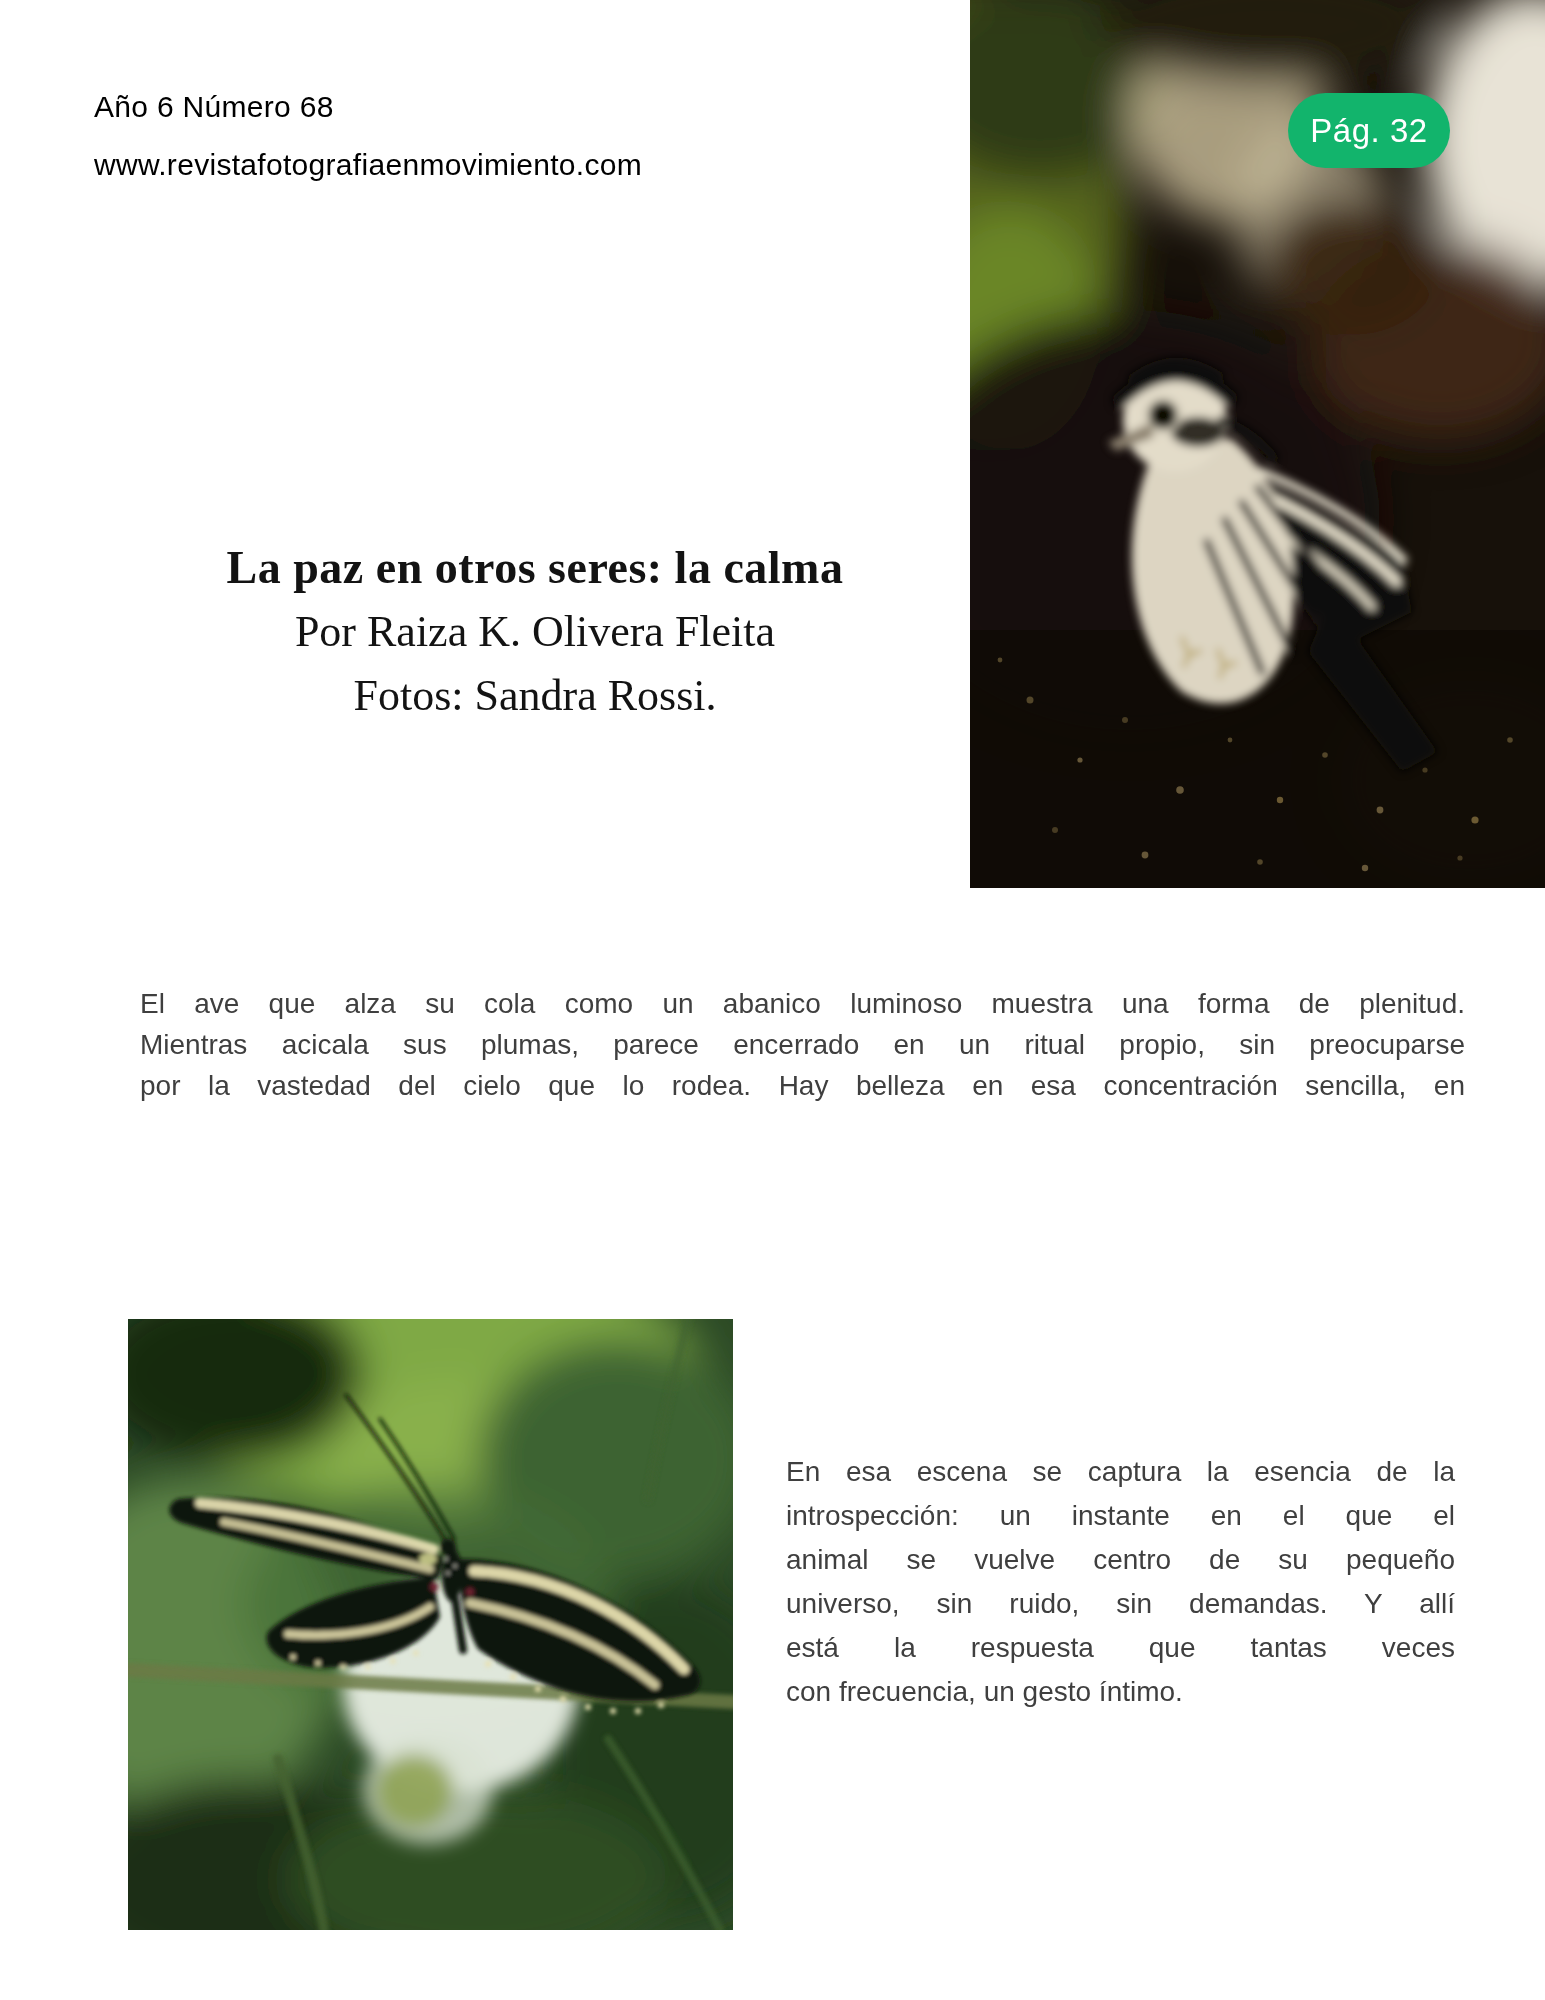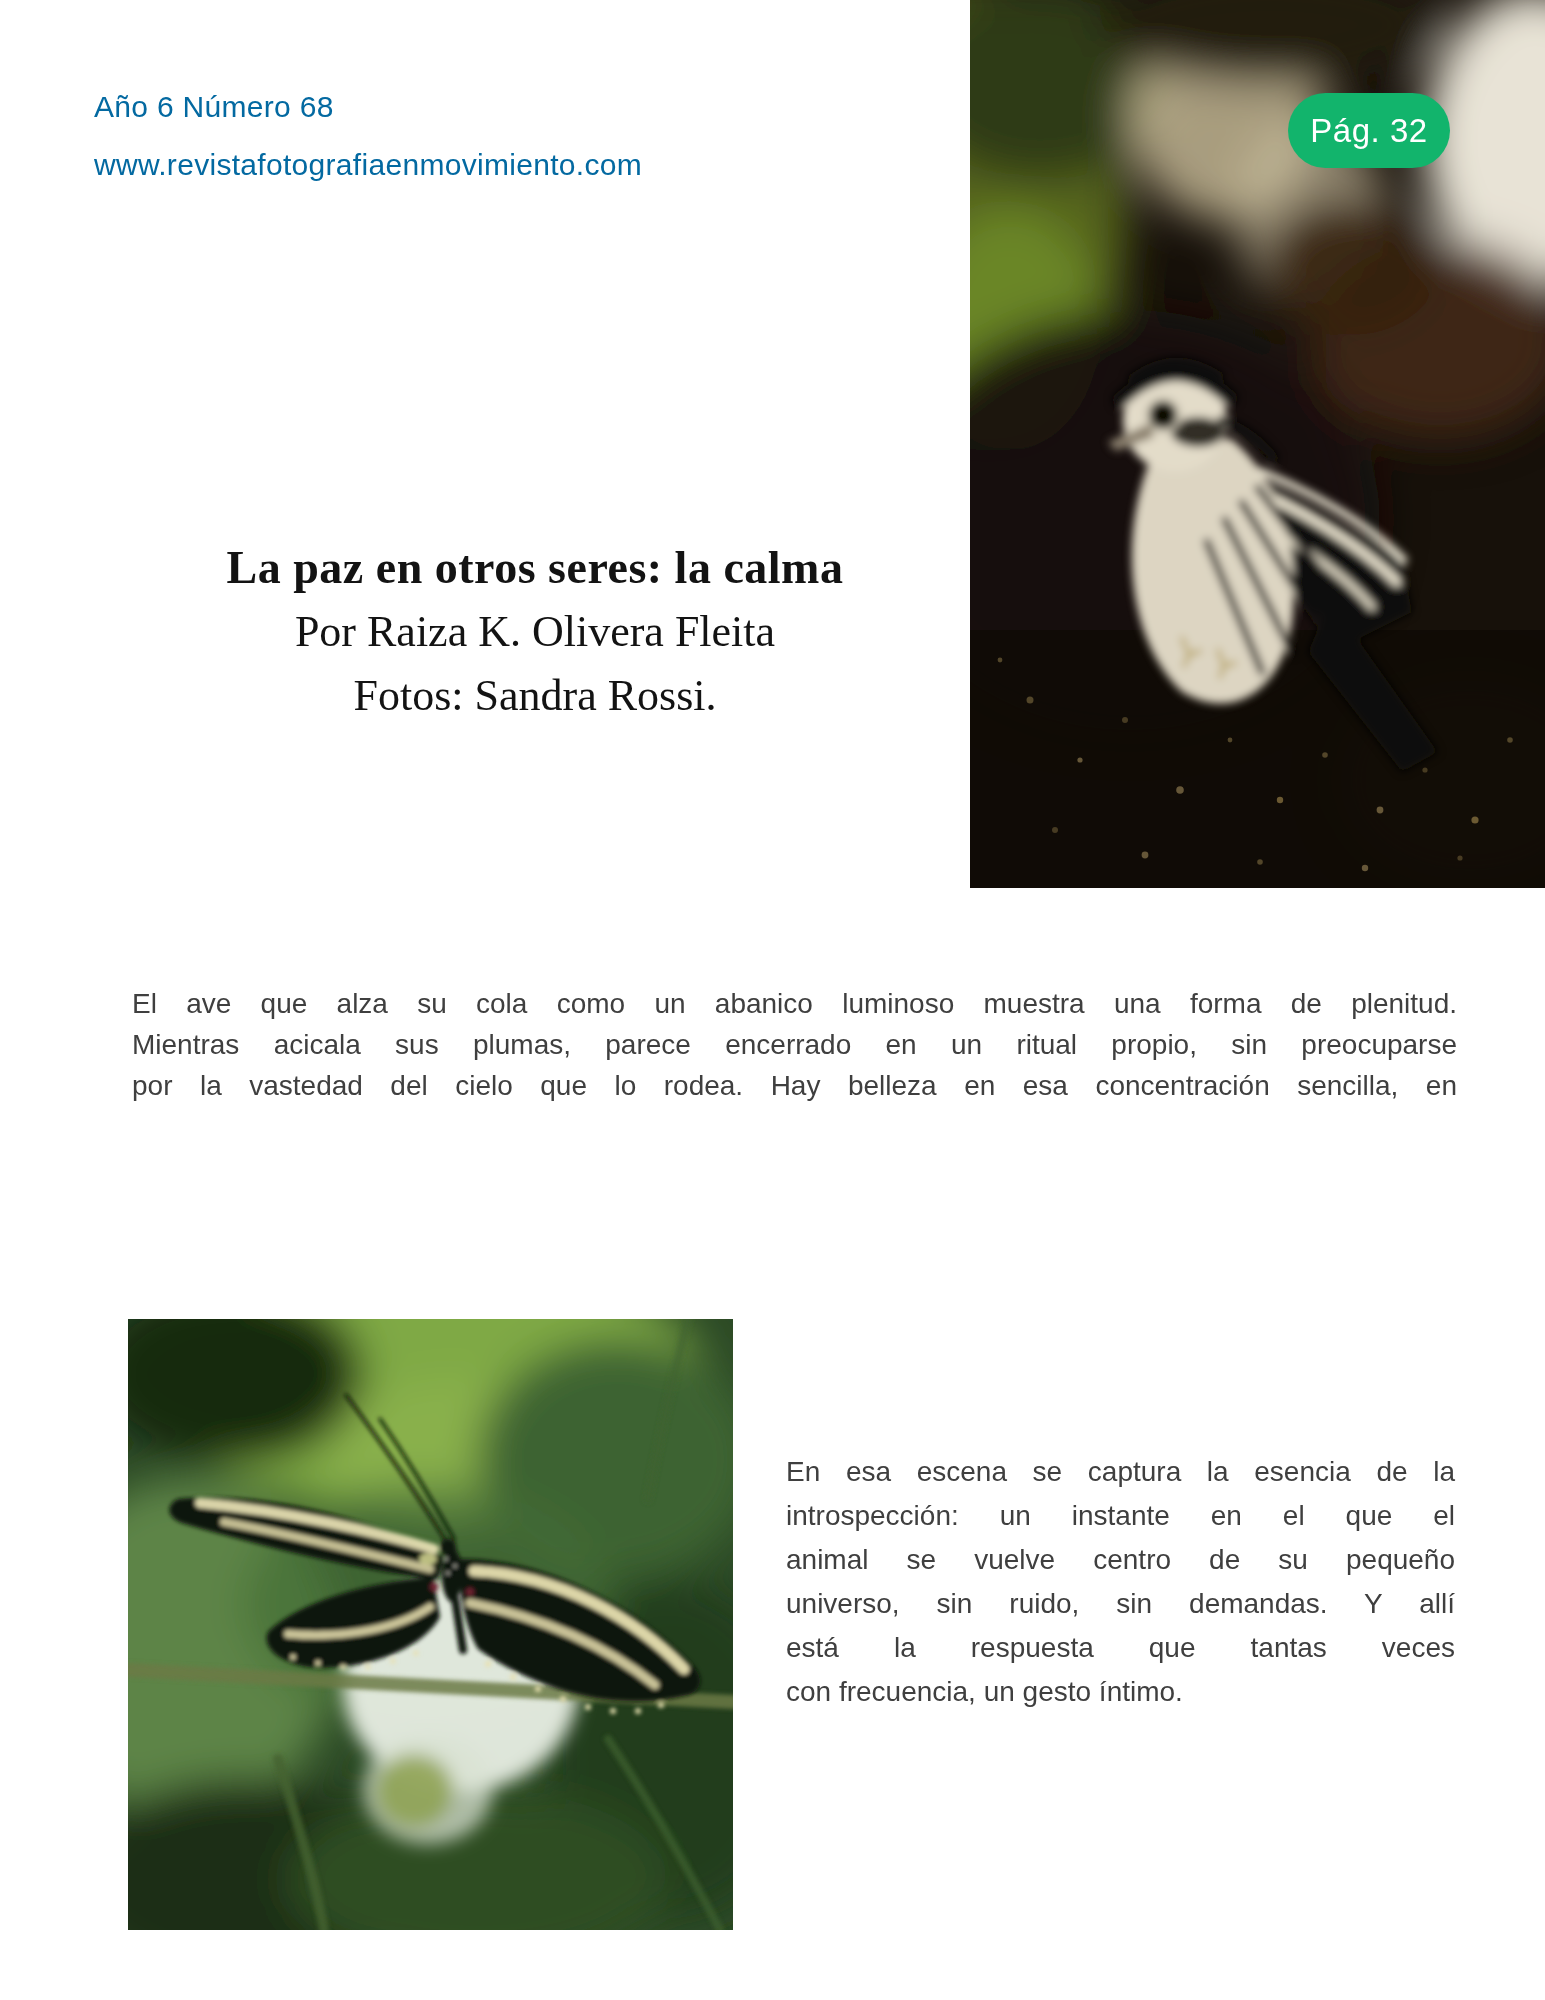--- a/index.html
+++ b/index.html
@@ -1,21 +1,21 @@
 <!DOCTYPE html>
 <html><head>
 <meta charset="utf-8">
 <style>
   html,body{margin:0;padding:0;background:#ffffff;}
   .page{
     position:relative;width:1545px;height:2000px;background:#ffffff;
     overflow:hidden;font-family:"Liberation Sans",sans-serif;
   }
   
-  .header{position:absolute;left:94px;top:78px;color:#0369a1;
+  .header{position:absolute;left:94px;top:78px;color:#000000;
     font-size:30px;line-height:58px;letter-spacing:.3px;font-weight:400;}
   
   .photo{position:absolute;overflow:hidden;background:#10130c;}
   .photo-bird{left:970px;top:0;width:575px;height:888px;}
   .photo-butterfly{left:128px;top:1319px;width:605px;height:611px;}
   .photo svg{display:block;width:100%;height:100%;}
   
   .badge{
     position:absolute;left:318px;top:93px;width:162px;height:75px;
     border-radius:40px;background:#12b46c;color:#ffffff;
@@ -24,21 +24,21 @@
   }
   
   .titleblock{
     position:absolute;left:130px;top:510px;width:810px;text-align:center;
     font-family:"Liberation Serif","DejaVu Serif",serif;color:#131313;line-height:64px;
   }
   .titleblock .t1{font-size:46px;font-weight:700;letter-spacing:.5px;margin-top:26px;}
   .titleblock .t2{font-size:44px;font-weight:400;}
   
   .para{position:absolute;color:#3f3f3f;font-weight:400;}
-  .para-one{left:132px;top:983px;width:1325px;font-size:28px;line-height:41px;}
+  .para-one{left:140px;top:983px;width:1325px;font-size:28px;line-height:41px;}
   .para-two{left:786px;top:1450px;width:669px;font-size:28px;line-height:44px;}
   .jline{text-align:justify;text-align-last:justify;}
   .jline.last{text-align-last:left;}
 </style>
 </head>
 <body>
 
 <div class="page">
 
   <div class="header">

